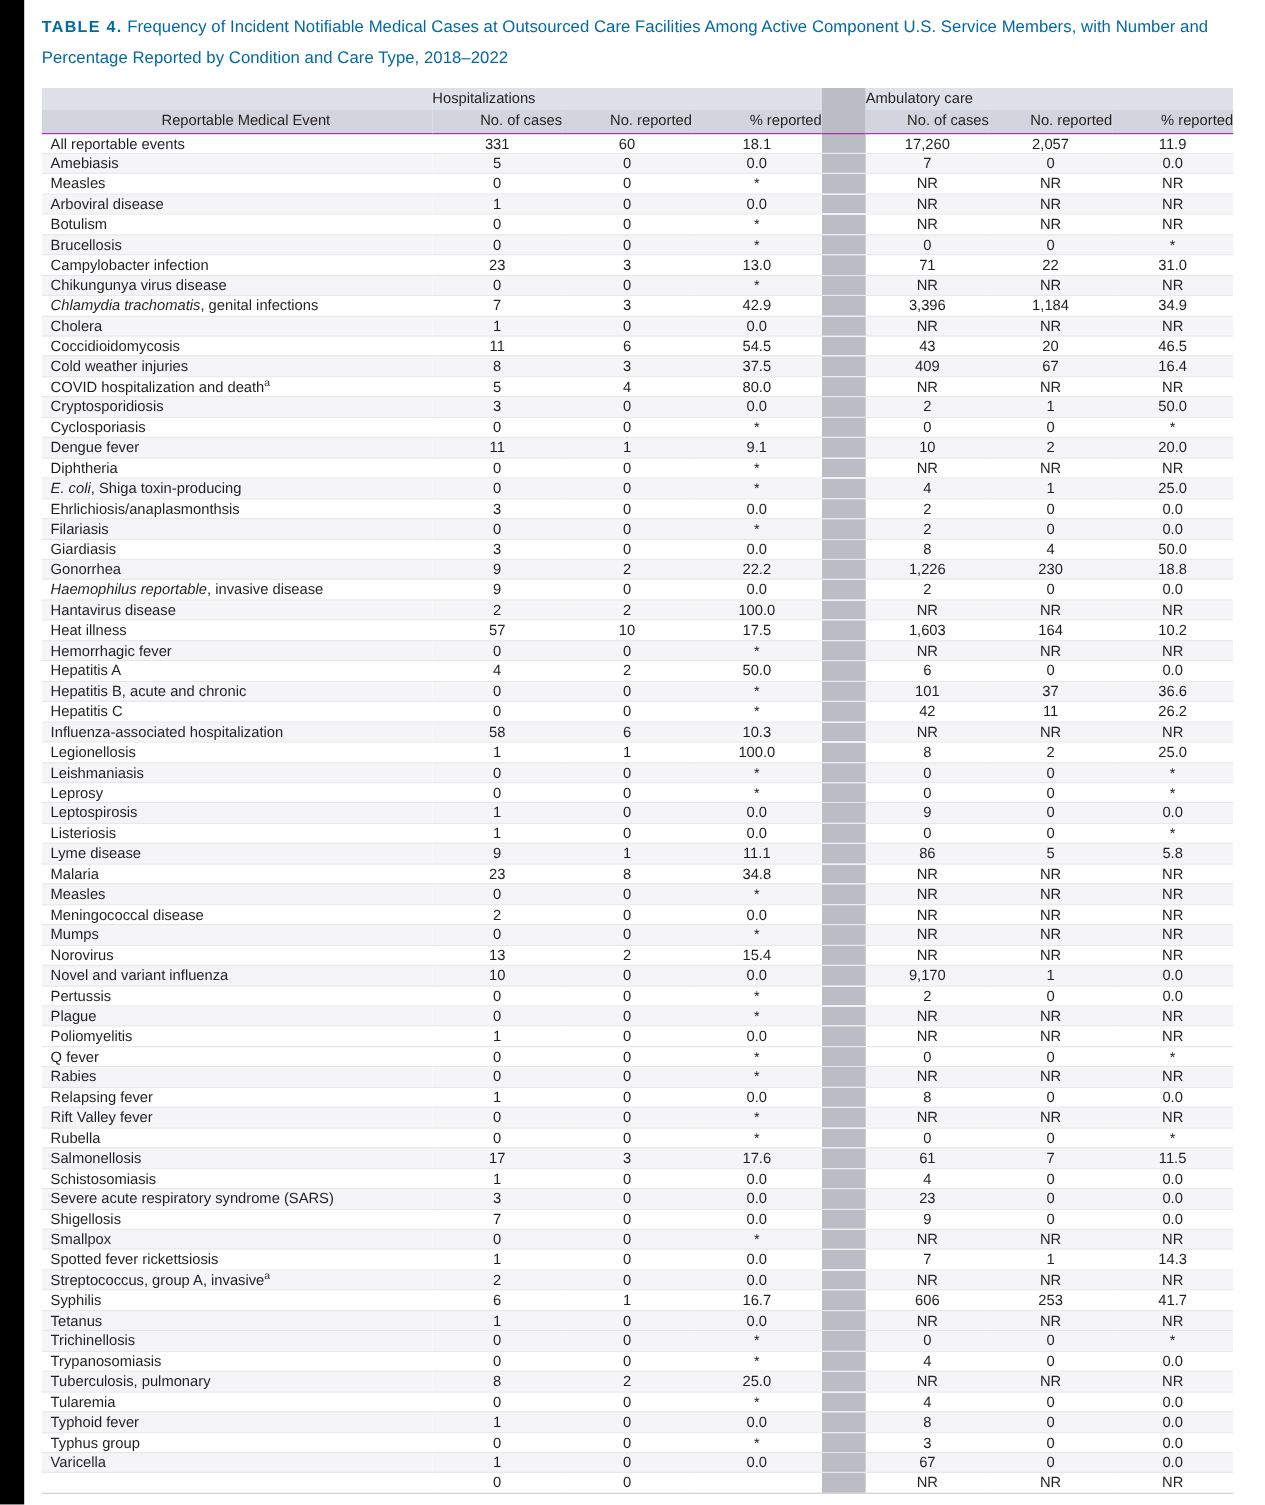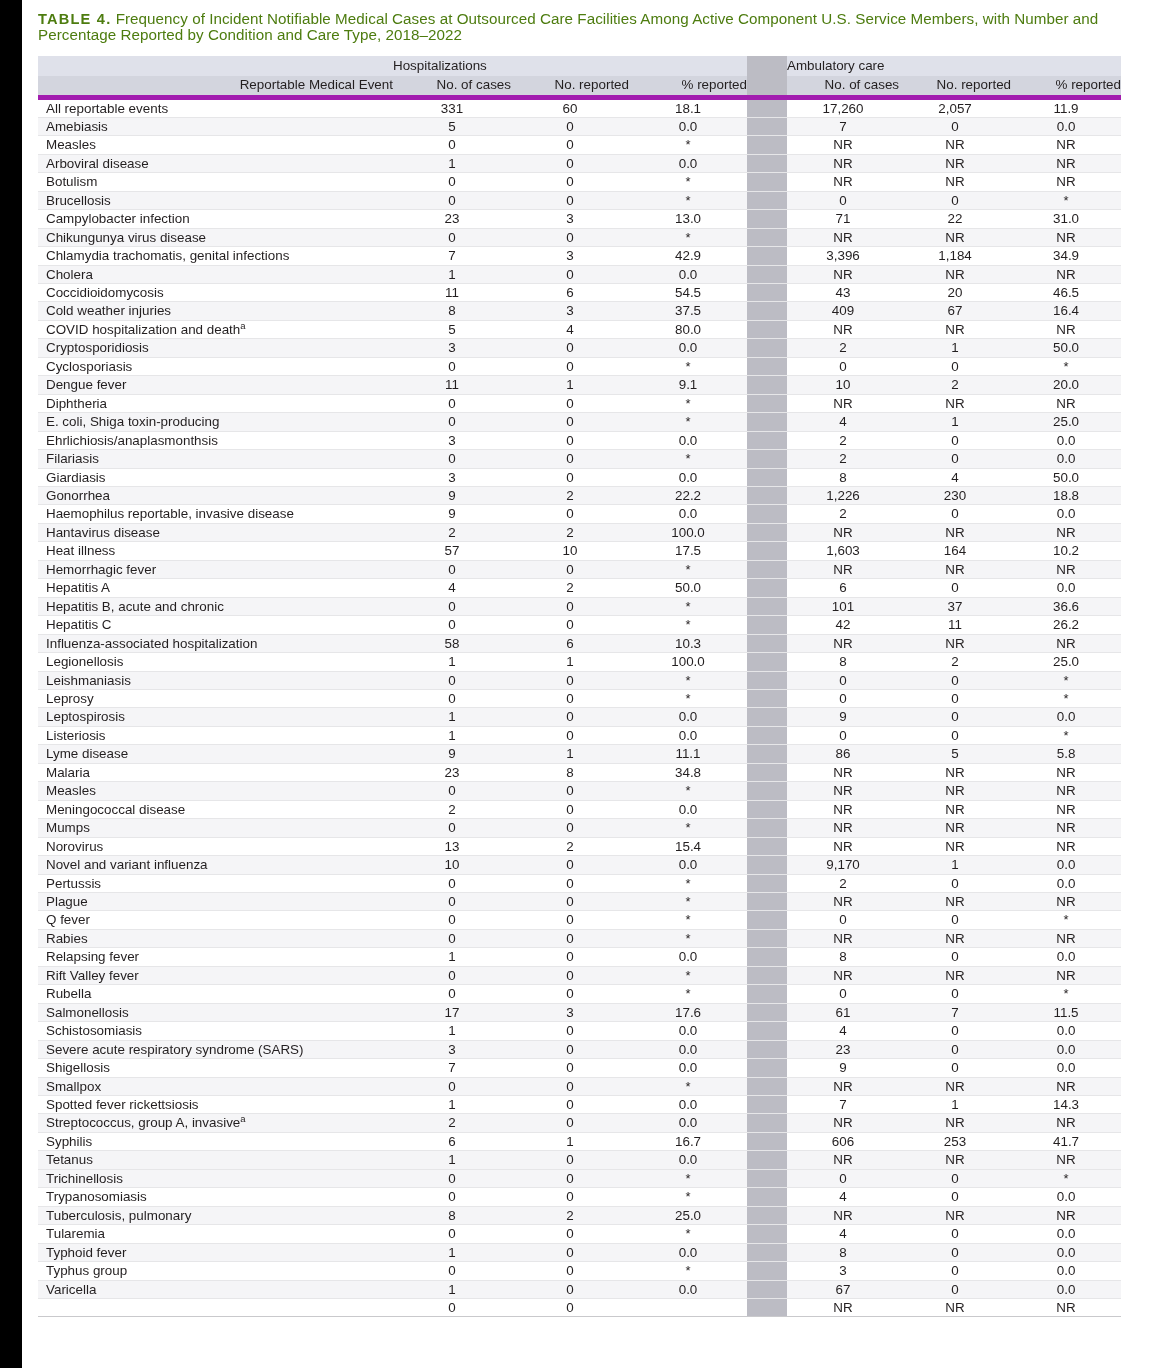--- a/index.html
+++ b/index.html
@@ -22,22 +22,22 @@
     background: #000000;
   }
   .content {
     position: absolute;
     left: 22px; top: 0;
     width: 1128px;
     padding: 11px 22px 0 16px;
   }
   .title {
     font-size: 15.2px;
-    line-height: 16px;
-    color: #4d7c0f;
+    line-height: 28px;
+    color: #0369a1;
     margin: 0 0 13px 0;
     font-weight: normal;
     letter-spacing: 0.05px;
   }
   .title .tbl-label {
     font-weight: bold;
     letter-spacing: 1.2px;
     font-size: 14.6px;
   }
   table.main {
@@ -71,21 +71,21 @@
   thead tr.sub th {
     background: #d3d5de;
     height: 21px;
     font-weight: normal;
     font-size: 13.4px;
     padding: 1px 0 2px 0;
     text-align: right;
     vertical-align: middle;
   }
   thead tr.sub th.evt {
-    text-align: right;
+    text-align: center;
     padding-left: 16px;
   }
   thead tr.sub th.gap { background: #bcbcc4; }
 
   tbody td {
     height: 17.45px;
     padding: 0 0 0 0;
     line-height: 17.45px;
     text-align: center;
     vertical-align: middle;
@@ -94,23 +94,23 @@
   }
   tbody td.evt {
     text-align: left;
     padding-left: 8px;
   }
   tbody td.gap { background: #bcbcc4 !important; }
   tbody tr.odd td { background: #ffffff; }
   tbody tr.even td { background: #f5f5f7; }
   tbody tr td { border-bottom: 1px solid #e6e6e8; }
   tbody tr:last-child td { border-bottom: 1px solid #c9c9cc; }
-  tbody tr.first td { border-top: 5px solid #a21caf; }
-
-  .it { }
+  tbody tr.first td { border-top: 1px solid #a21caf; }
+
+  .it { font-style: italic; }
   sup.fn { font-size: 9.5px; vertical-align: super; line-height: 0; }
   .ast { font-size: 13px; }
 </style>
 </head>
 <body>
 
 <div class="page">
 
   <div class="left-bar"></div>
 
@@ -582,20 +582,30 @@
             <td class="evt"><span>Plague</span></td>
             <td>0</td>
             <td>0</td>
             <td><span class="ast">*</span></td>
             <td class="gap"></td>
             <td>NR</td>
             <td>NR</td>
             <td>NR</td>
           </tr>
           <tr class="odd">
+            <td class="evt"><span>Poliomyelitis</span></td>
+            <td>1</td>
+            <td>0</td>
+            <td>0.0</td>
+            <td class="gap"></td>
+            <td>NR</td>
+            <td>NR</td>
+            <td>NR</td>
+          </tr>
+          <tr class="odd">
             <td class="evt"><span>Q fever</span></td>
             <td>0</td>
             <td>0</td>
             <td><span class="ast">*</span></td>
             <td class="gap"></td>
             <td>0</td>
             <td>0</td>
             <td><span class="ast">*</span></td>
           </tr>
           <tr class="even">

